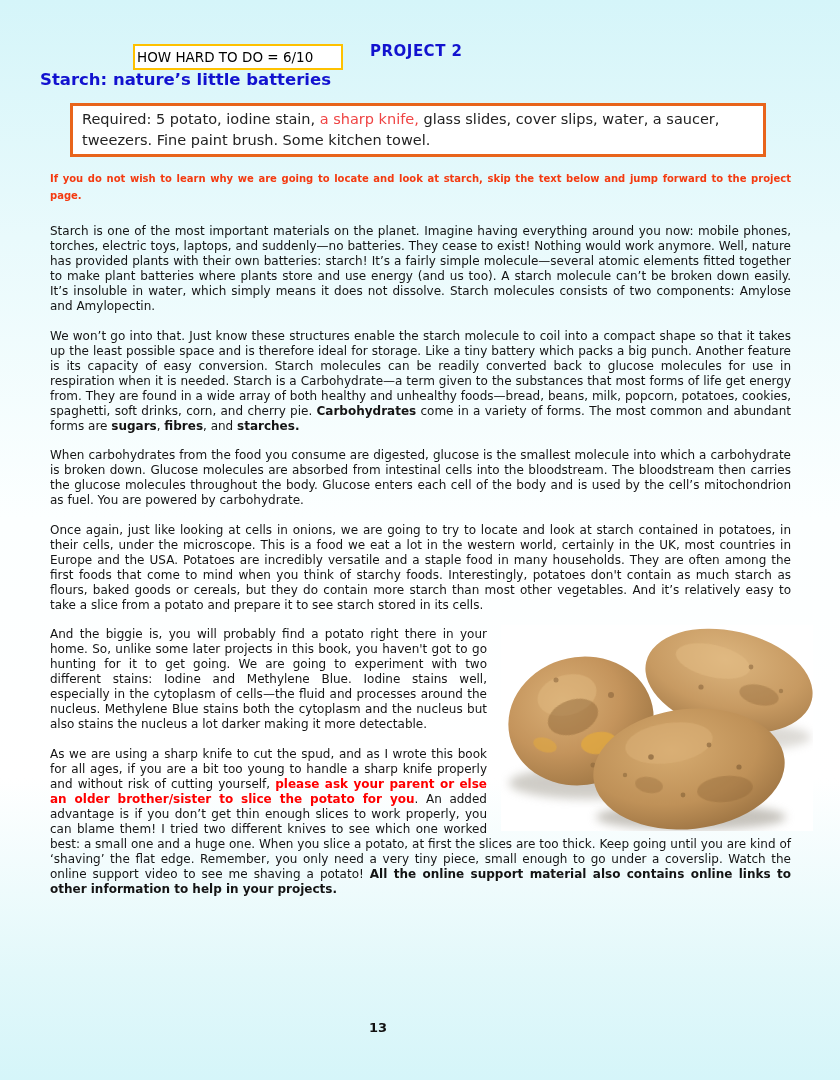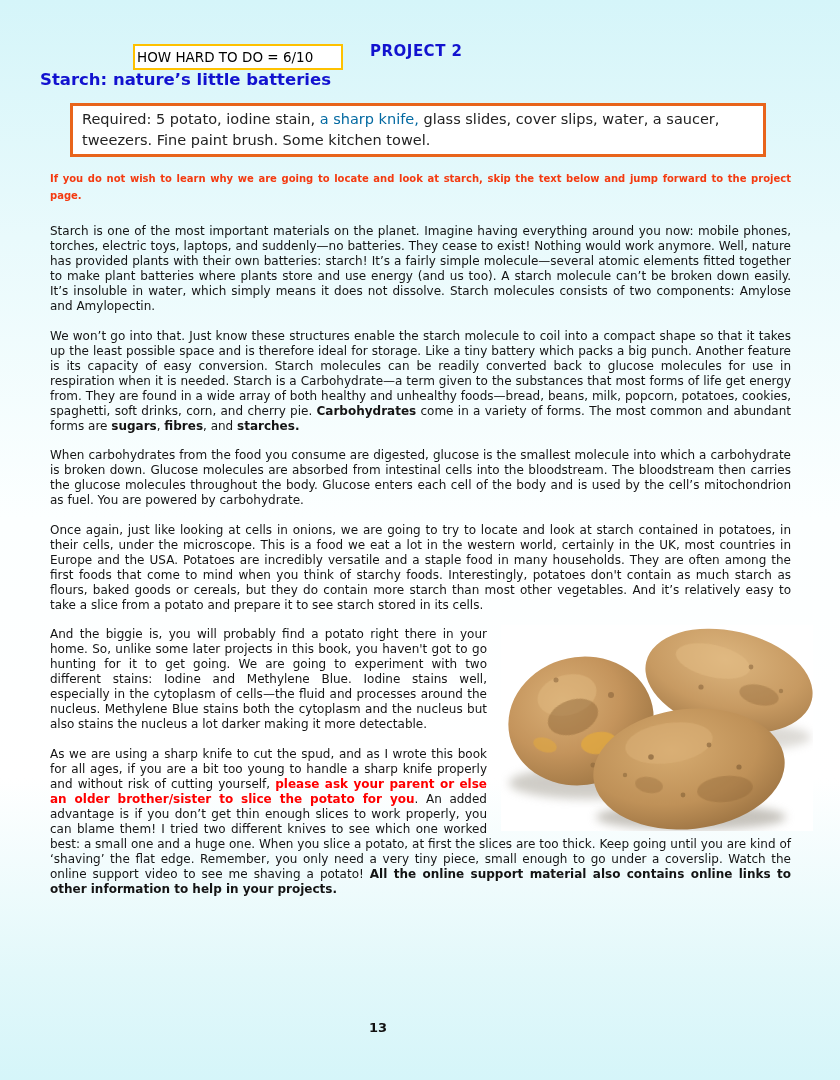--- a/index.html
+++ b/index.html
@@ -38,21 +38,21 @@
   .intro-warning{
     margin:0 0 20px 0;
     color:#f43a10;font-weight:bold;font-size:10px;line-height:16.5px;
     text-align:justify;
   }
   p.body{
     margin:0 0 14.5px 0;
     font-size:12px;line-height:15px;color:#141414;
     text-align:justify;
   }
-  .seg-orange{color:#0369a1;}
+  .seg-orange{color:#ef4444;}
   .seg-bold{font-weight:bold;}
   .seg-bolditalic{font-weight:bold;}
   .seg-redbold{color:#fe0000;font-weight:bold;}
   .photo-float{
     float:right;width:312px;height:206px;
     margin:-2px -22px 4px 14px;
     position:relative;
   }
   .photo-float svg{display:block;}
   .page-number{

